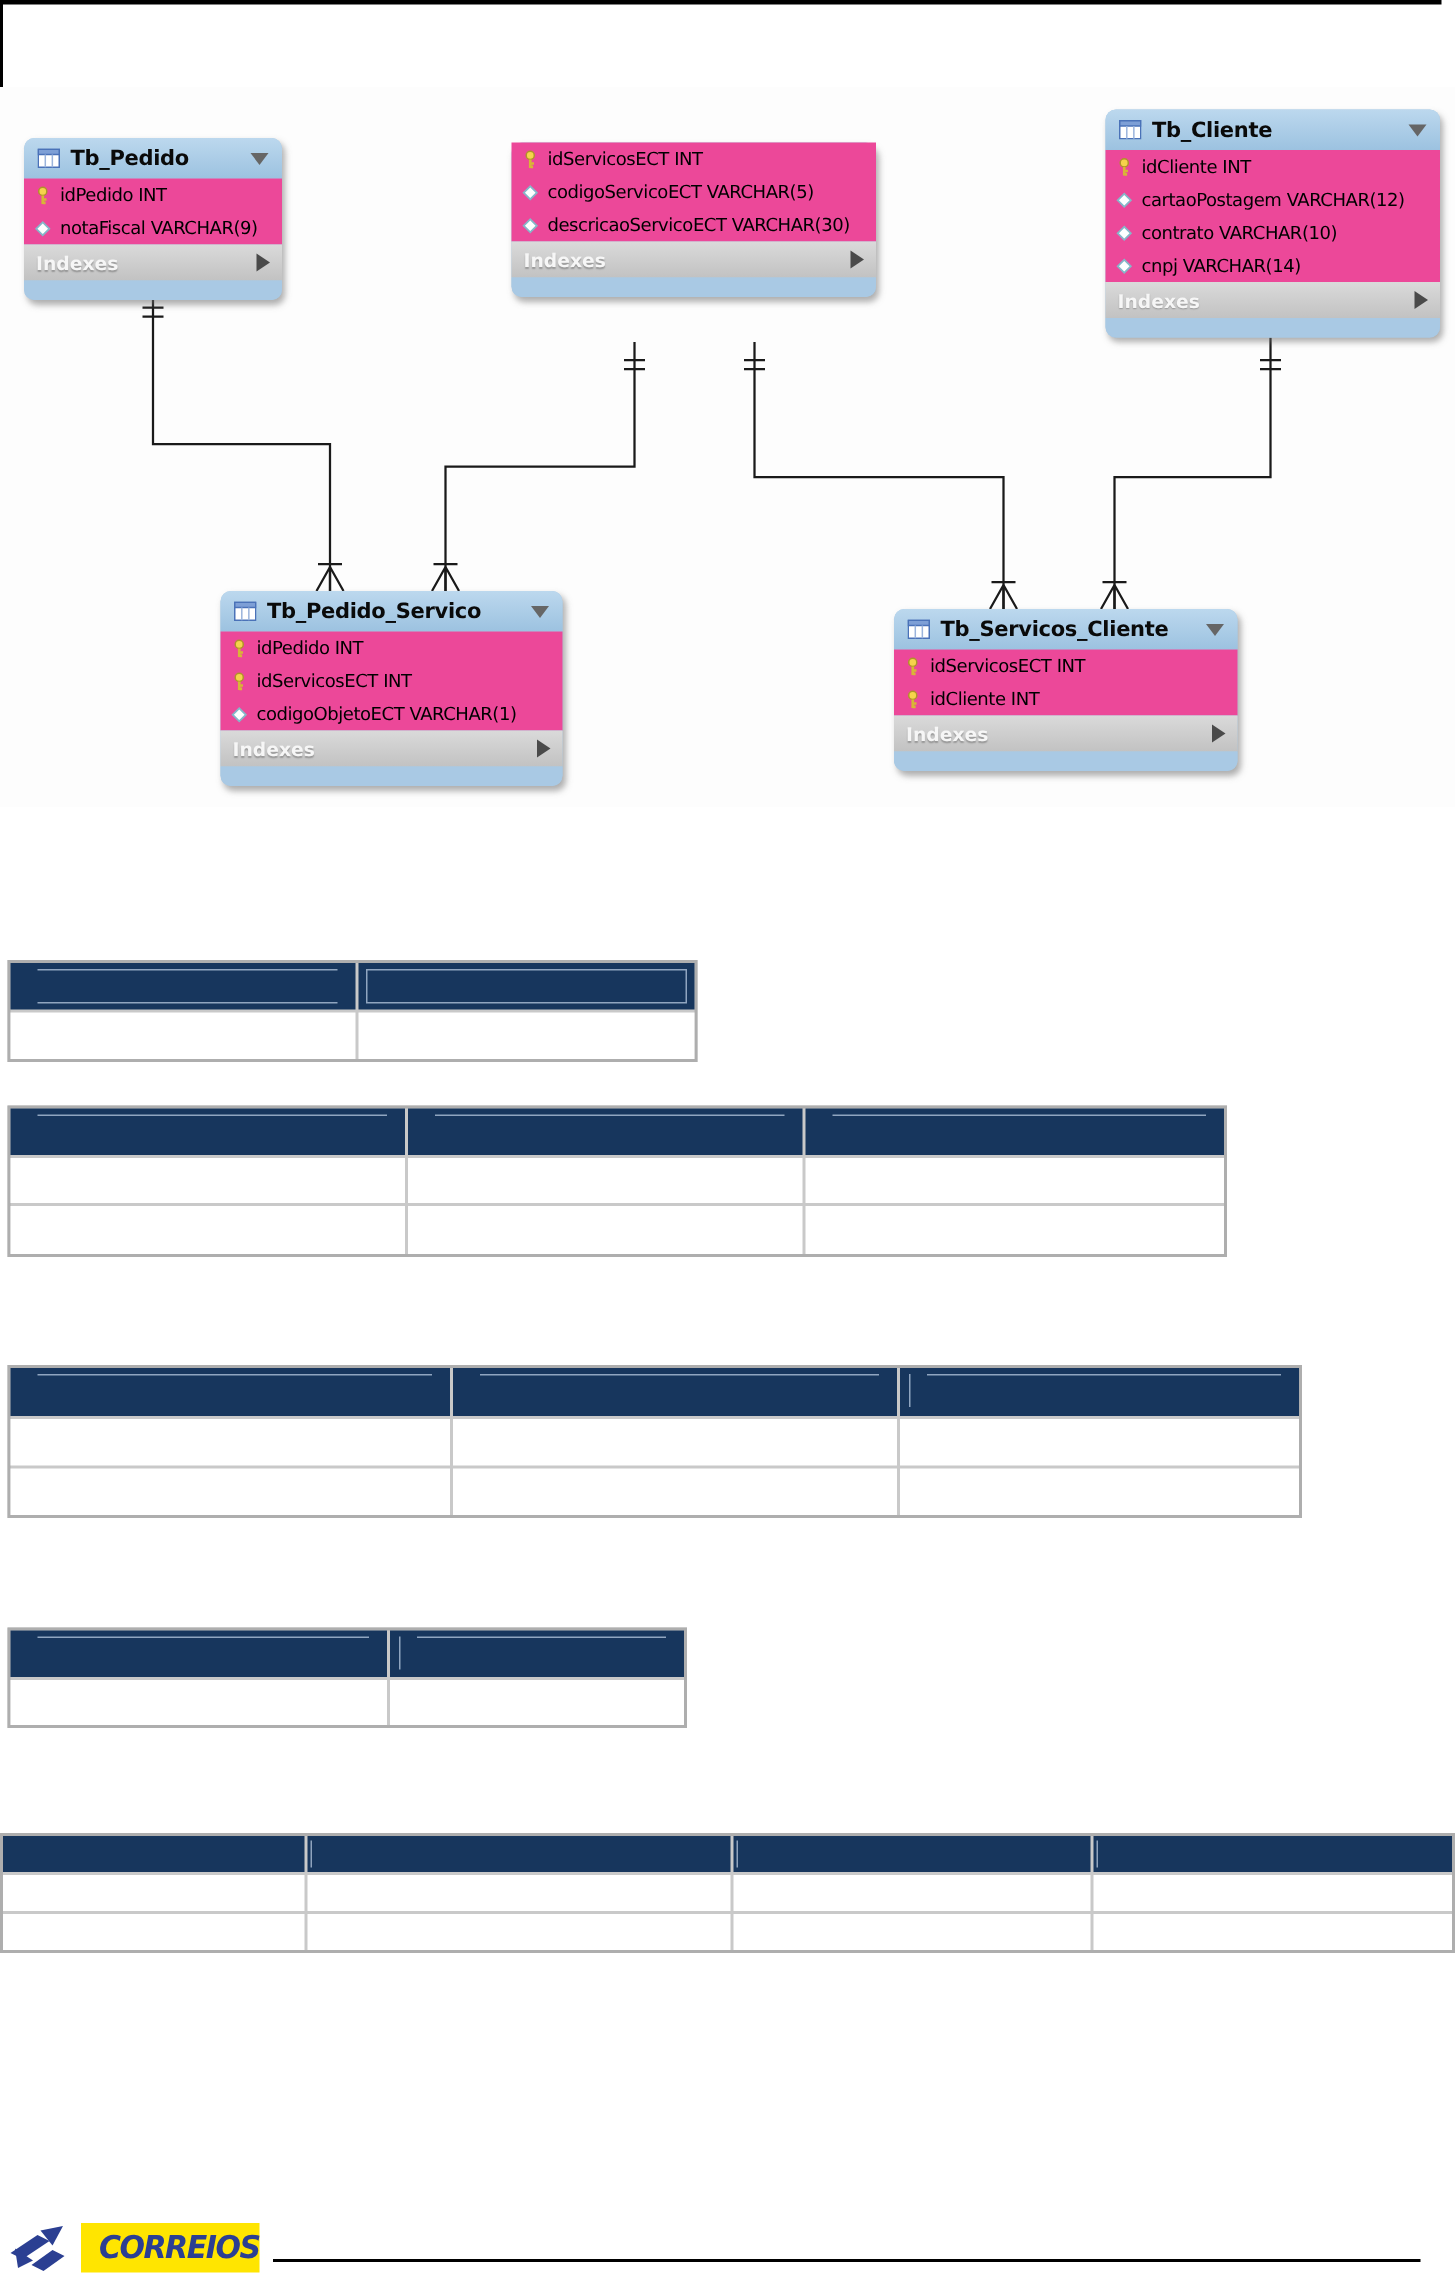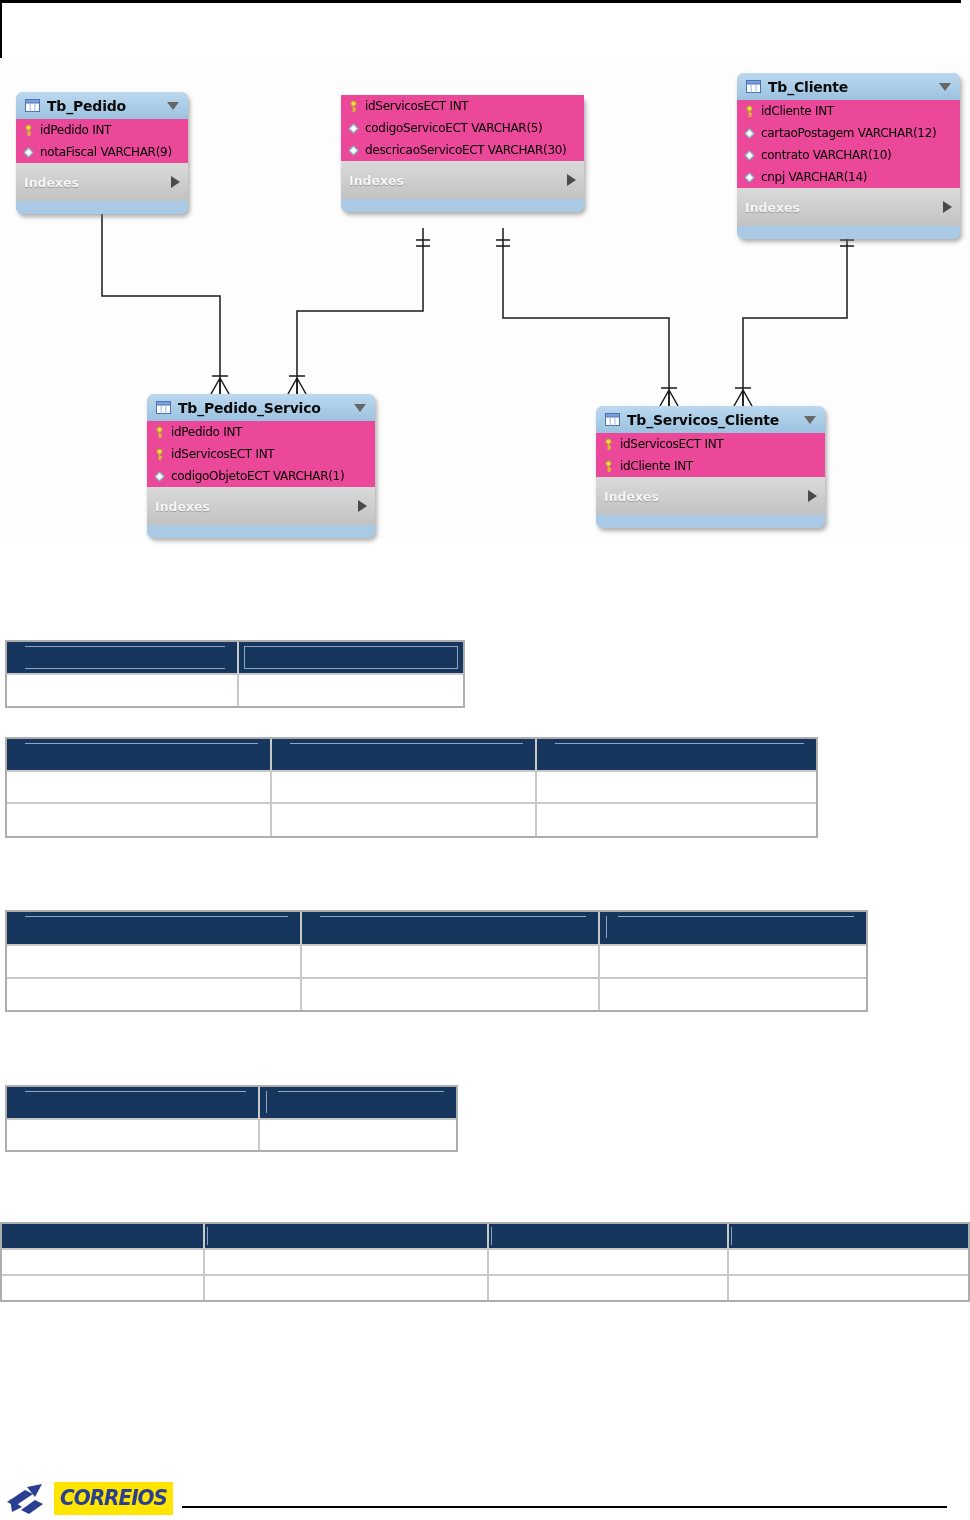--- a/index.html
+++ b/index.html
@@ -23,21 +23,21 @@
   }
   .entity-header {
     height:27px; display:flex; align-items:center; gap:7px; padding:0 9px;
     background:linear-gradient(#bcd8ee,#9cc2e0); border-radius:7px 7px 0 0;
   }
   .entity-title { font-size:14px; font-weight:bold; color:#0a0a0a; letter-spacing:-0.2px; flex:1; }
   .tri-down { width:0; height:0; border-left:6px solid transparent; border-right:6px solid transparent; border-top:8px solid #666; cursor:pointer; }
   .entity-body { background:#ec4899; }
   .erow { height:22px; display:flex; align-items:center; gap:5px; padding:0 6px; font-size:12px; color:#000; letter-spacing:-0.3px; white-space:nowrap; }
   .eidx {
-    height:38px; display:flex; align-items:center; justify-content:space-between; padding:0 8px;
+    height:24px; display:flex; align-items:center; justify-content:space-between; padding:0 8px;
     background:linear-gradient(#dadada,#c2c2c2); color:#f6f6f6; font-weight:bold; font-size:12.5px;
     text-shadow:0 1px 1px rgba(0,0,0,.25);
   }
   .idx-arrow { width:0; height:0; border-top:6px solid transparent; border-bottom:6px solid transparent; border-left:9px solid #4a4a4a; }
   .entity-footer { height:13px; background:#a9c9e4; border-radius:0 0 7px 7px; }
   .icon12 { width:13px; height:13px; flex:0 0 auto; }
   .icon-grid { width:15px; height:13px; flex:0 0 auto; }
 
   
   .doc-table { position:absolute; display:grid; gap:2px; background:#c9c9c9; border:2px solid #aeaeae; }
@@ -58,21 +58,21 @@
   .deco-corner::after {
     content:""; position:absolute; left:6px; top:4px; width:1px; height:70%; background:#90a5c0;
   }
   .deco-vleft::before {
     content:""; position:absolute; left:2px; top:3px; bottom:3px; width:1px; background:#8fa3bd;
   }
 
   
   .footer-logo { position:absolute; left:4px; top:1481px; display:flex; align-items:center; gap:4px; }
   .logo-wordbox {
-    width:119px; height:33px; background:#ffe500; display:flex; align-items:center; justify-content:center;
+    width:119px; height:33px; background:#ffe500; display:flex; align-items:center; justify-content:flex-end;
   }
   .logo-word {
     font-size:20px; font-weight:bold; font-style:italic; color:#2b3f92; letter-spacing:-1px;
     transform:scaleY(1.05);
   }
   .footer-rule { position:absolute; left:182px; top:1506px; width:765px; height:2px; background:#000; }
 </style>
 </head>
 <body>
 

